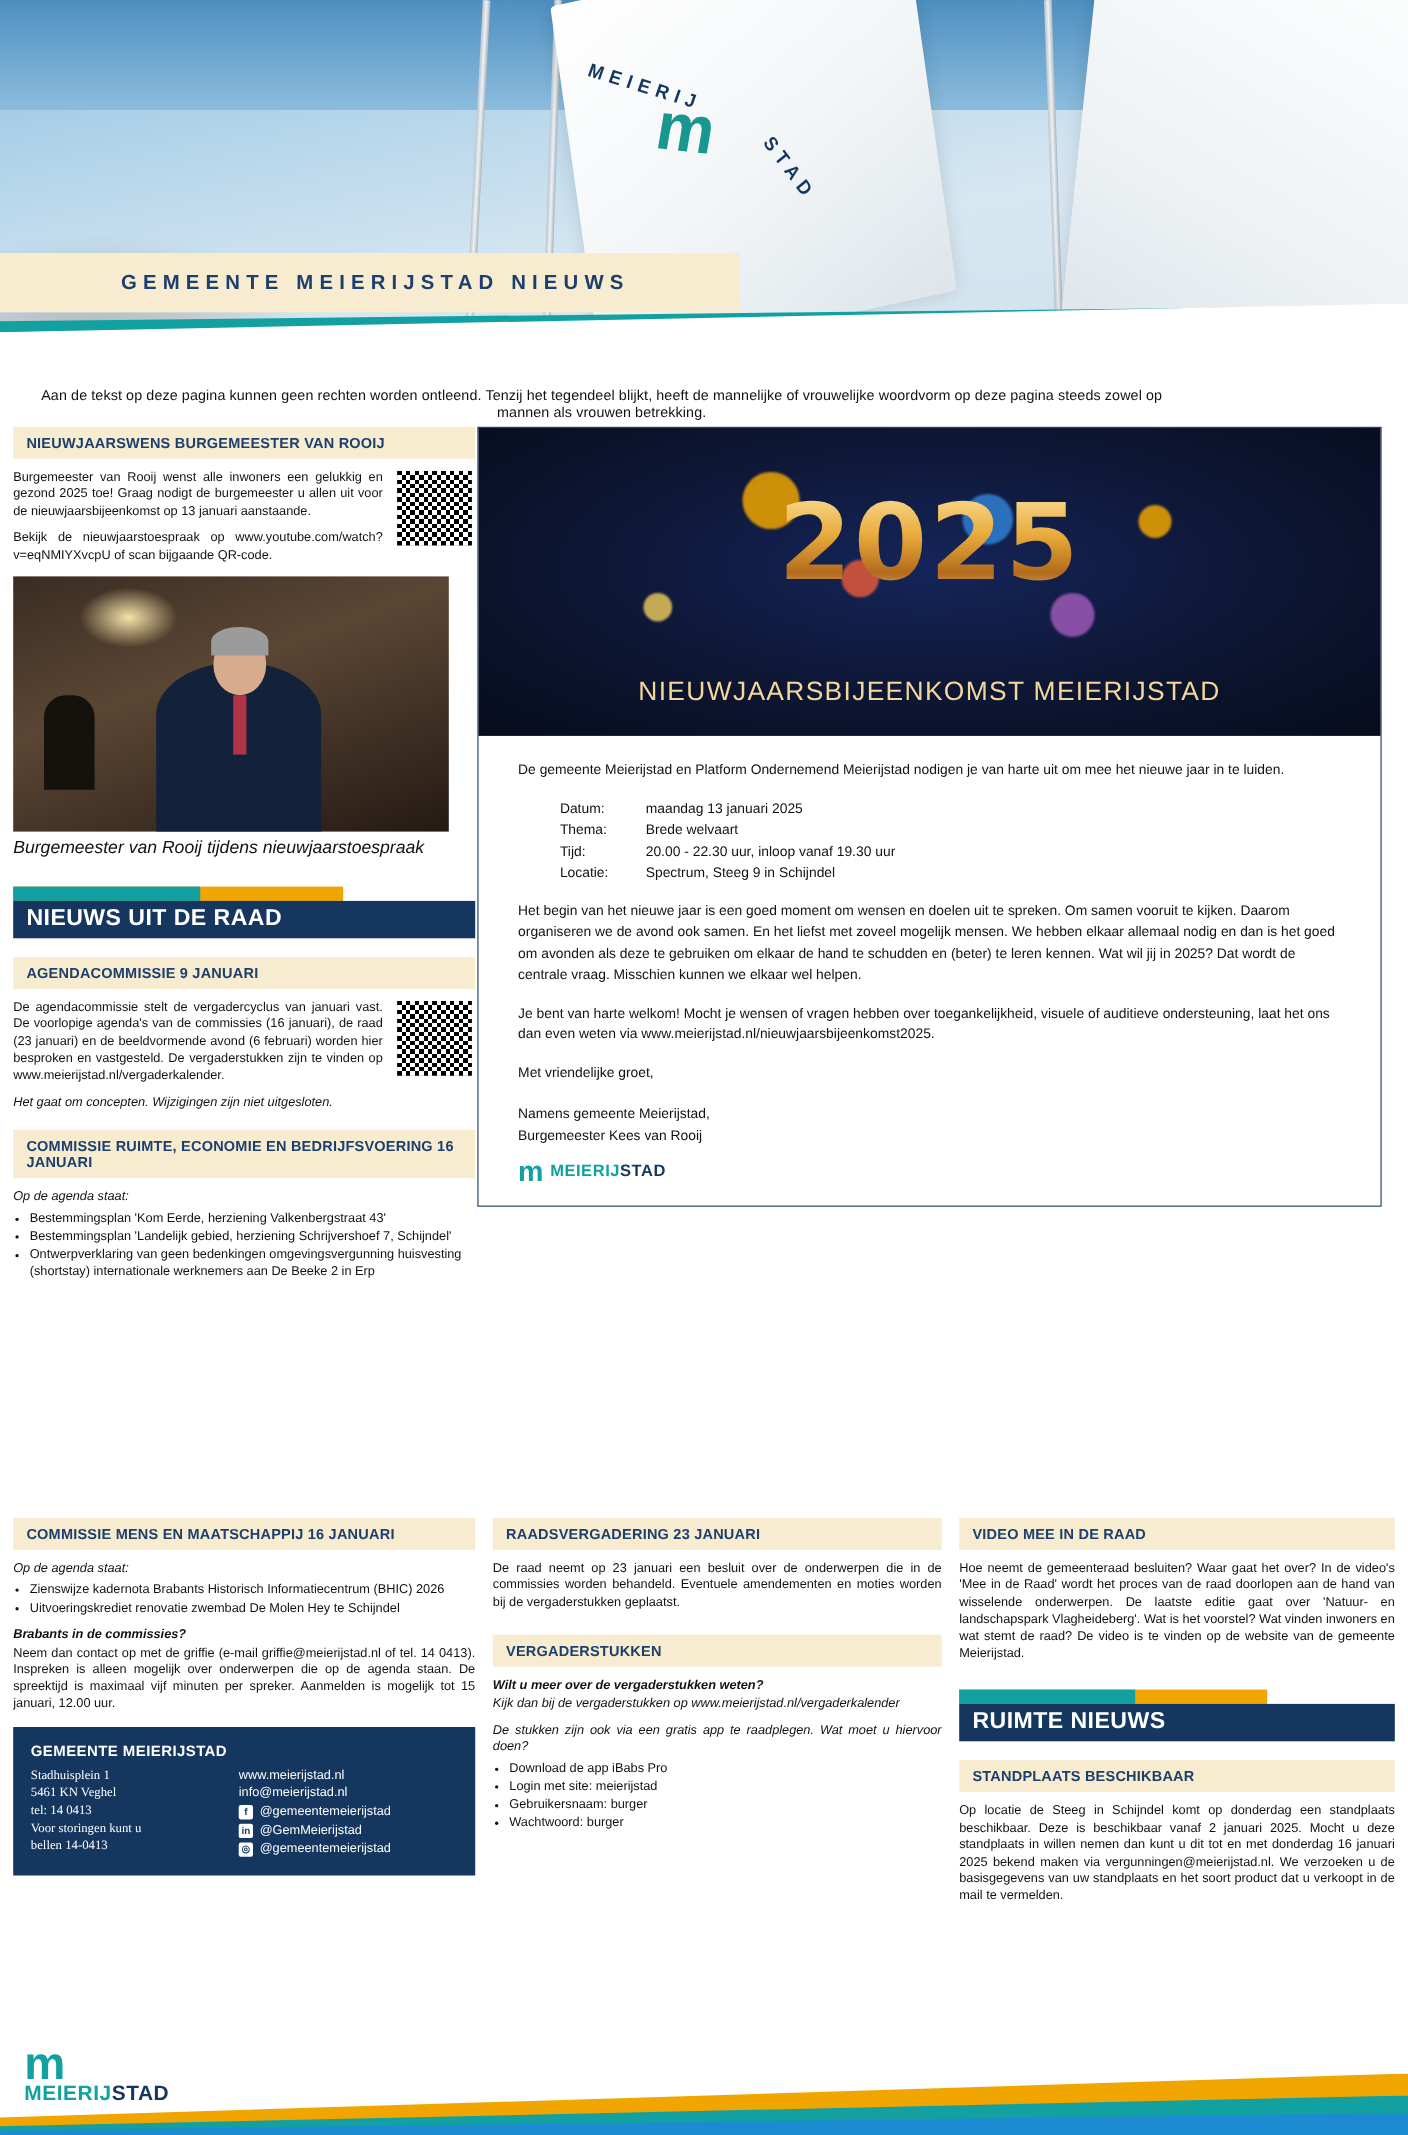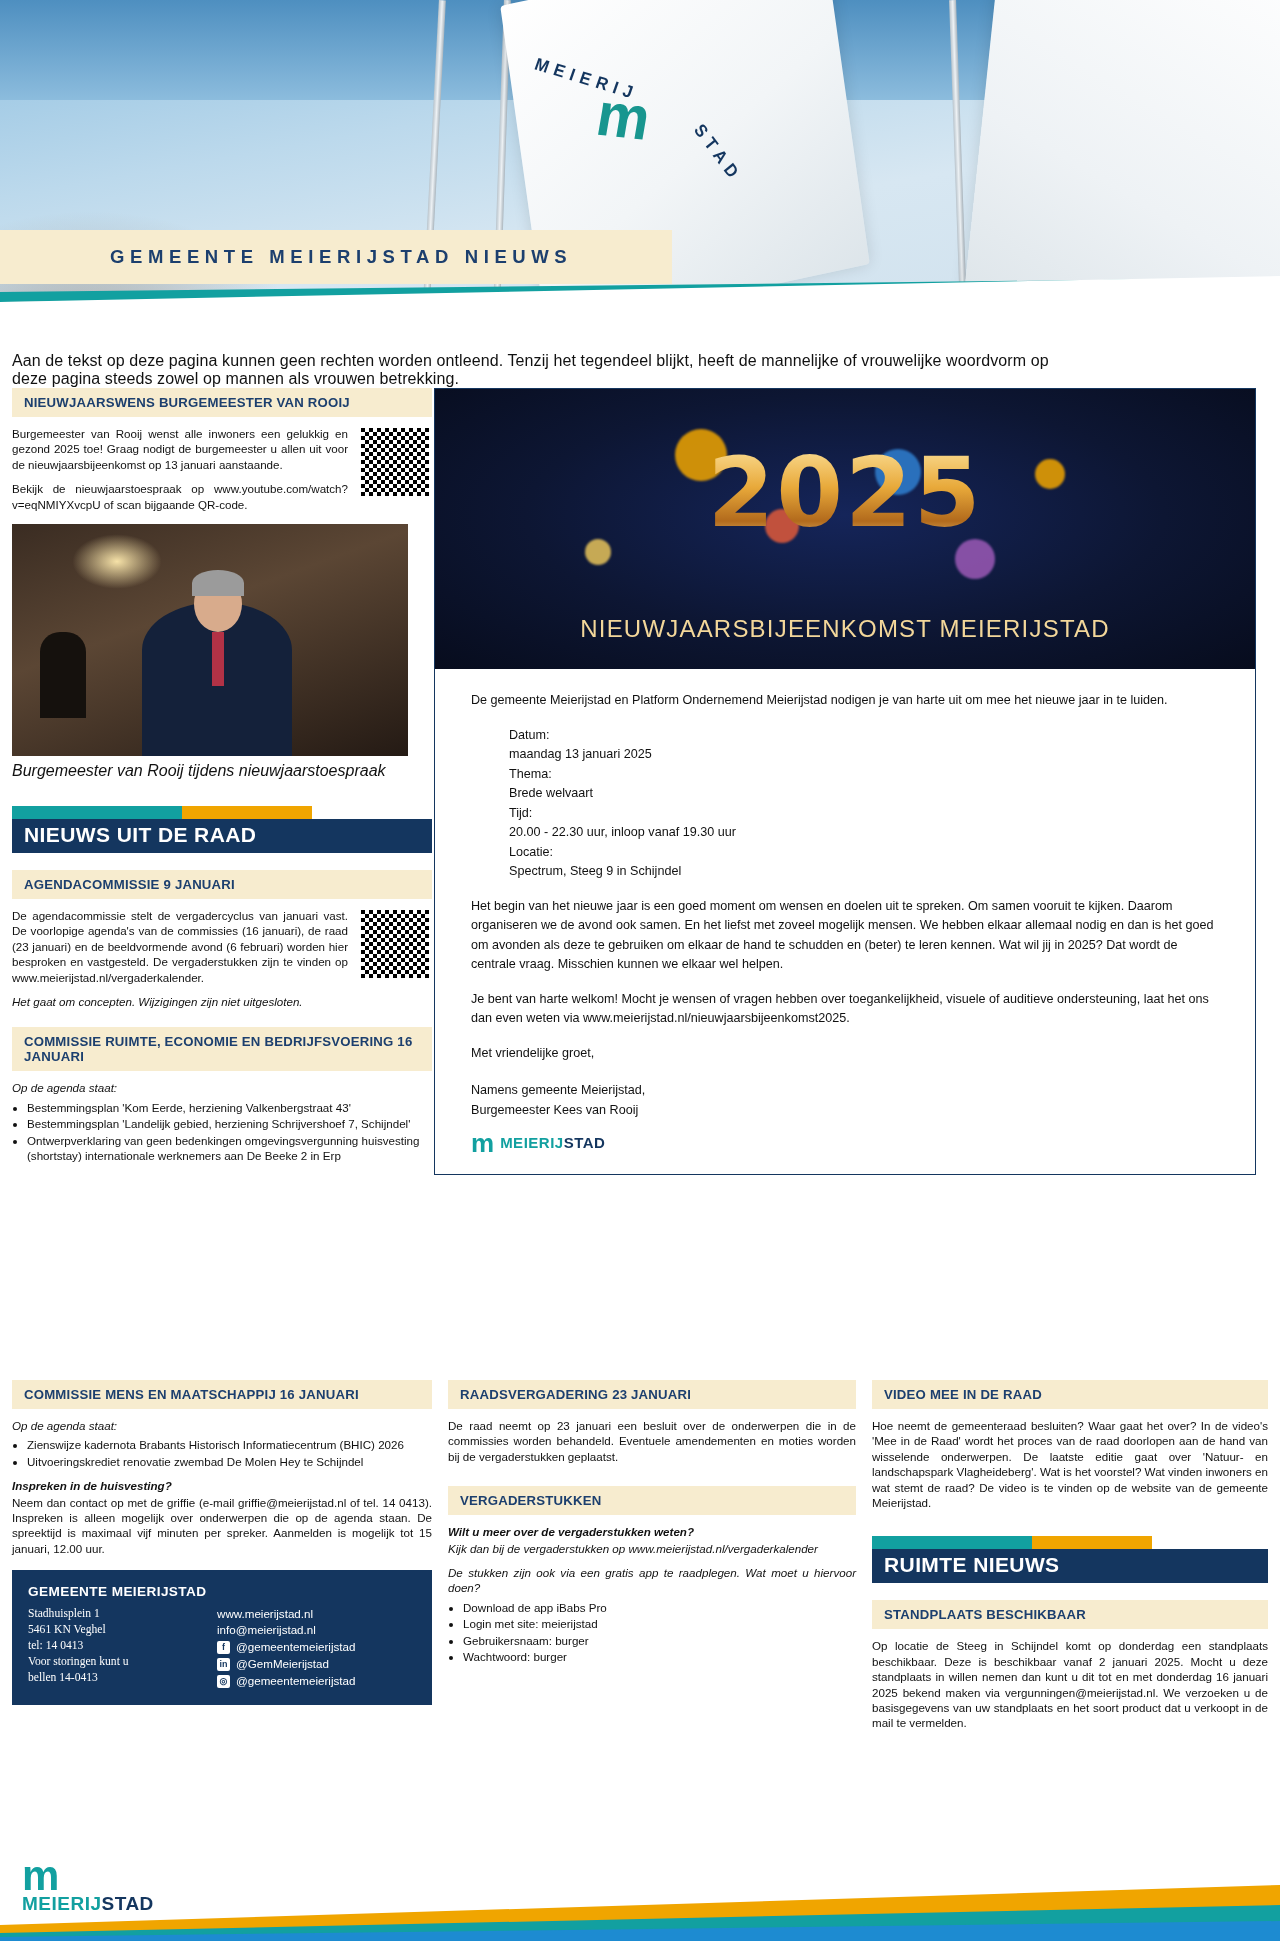--- a/index.html
+++ b/index.html
@@ -61,22 +61,22 @@
     clip-path:polygon(0 26px, 1280px 0, 1280px 64px, 0 64px);
   }
   .hero-stripe-g {
     position:absolute; left:0; bottom:36px; width:1280px; height:26px;
     background:#12a0a0;
     clip-path:polygon(0 14px, 1280px 0, 1280px 10px, 0 24px);
   }
 
   
   .disclaimer {
-    position:absolute; left:12px; top:352px; width:1040px;
-    font-size:16px; color:#111; letter-spacing:.1px;
+    position:absolute; left:27px; top:352px; width:1040px;
+    font-size:13px; color:#111; letter-spacing:.1px;text-align:center;
   }
 
   
   .col-left { position:absolute; left:12px; top:388px; width:420px; }
   .col-main { position:absolute; left:434px; top:388px; width:822px; }
 
   
   .h-cream {
     background:#f7eccf; color:#1c3f6e; font-weight:bold;
     font-size:13.2px; padding:7px 12px; letter-spacing:.2px;
@@ -175,21 +175,21 @@
     -webkit-background-clip:text; background-clip:text; color:transparent;
     font-family:"DejaVu Sans", sans-serif;
   }
   .feature-hero .sub {
     position:absolute; left:0; right:0; bottom:26px; text-align:center;
     color:#f3d79a; font-size:24px; letter-spacing:1.2px;
   }
   .feature-body { padding:22px 36px 18px 36px; font-size:12.6px; line-height:19.5px; color:#111; }
   .feature-body p { margin:0 0 15px 0; }
   .kv { margin:0 0 15px 38px; }
-  .kv .row { display:flex;flex-direction:column; }
+  .kv .row { display:flex; }
   .kv .k { width:78px; }
   .sign { display:flex; margin-top:18px; }
   .sign .s1 { width:330px; }
   .sign .s2 { width:330px; }
   .logo-m {
     margin-top:10px; display:flex; align-items:center; gap:6px;
   }
   .logo-m .mark { font-size:26px; color:#12a0a0; font-weight:bold; line-height:1; }
   .logo-m .txt { font-size:15px; font-weight:bold; color:#12a0a0; letter-spacing:.5px; }
   .logo-m .txt b { color:#14365f; }
@@ -349,21 +349,21 @@
   <div class="lower">
     <div class="cols">
 
       <div class="c1">
         <div class="h-cream">COMMISSIE MENS EN MAATSCHAPPIJ 16 JANUARI</div>
         <p class="body tight">Op de agenda staat:</p>
         <ul class="body">
           <li>Zienswijze kadernota Brabants Historisch Informatiecentrum (BHIC) 2026</li>
           <li>Uitvoeringskrediet renovatie zwembad De Molen Hey te Schijndel</li>
         </ul>
-        <p class="body tight" style="font-weight:bold;">Inspreken in de huisvesting?</p>
+        <p class="body tight" style="font-weight:bold;">Brabants in de commissies?</p>
         <p class="body" style="margin-top:1px;">Neem dan contact op met de griffie (e-mail griffie@meierijstad.nl of tel. 14 0413). Inspreken is alleen mogelijk over onderwerpen die op de agenda staan. De spreektijd is maximaal vijf minuten per spreker. Aanmelden is mogelijk tot 15 januari, 12.00 uur.</p>
 
         <div class="contact">
           <h4>GEMEENTE MEIERIJSTAD</h4>
           <div class="contact-grid">
             <div class="cleft">
               <div>Stadhuisplein 1</div>
               <div>5461 KN Veghel</div>
               <div>tel: 14 0413</div>
               <div>Voor storingen kunt u</div>

